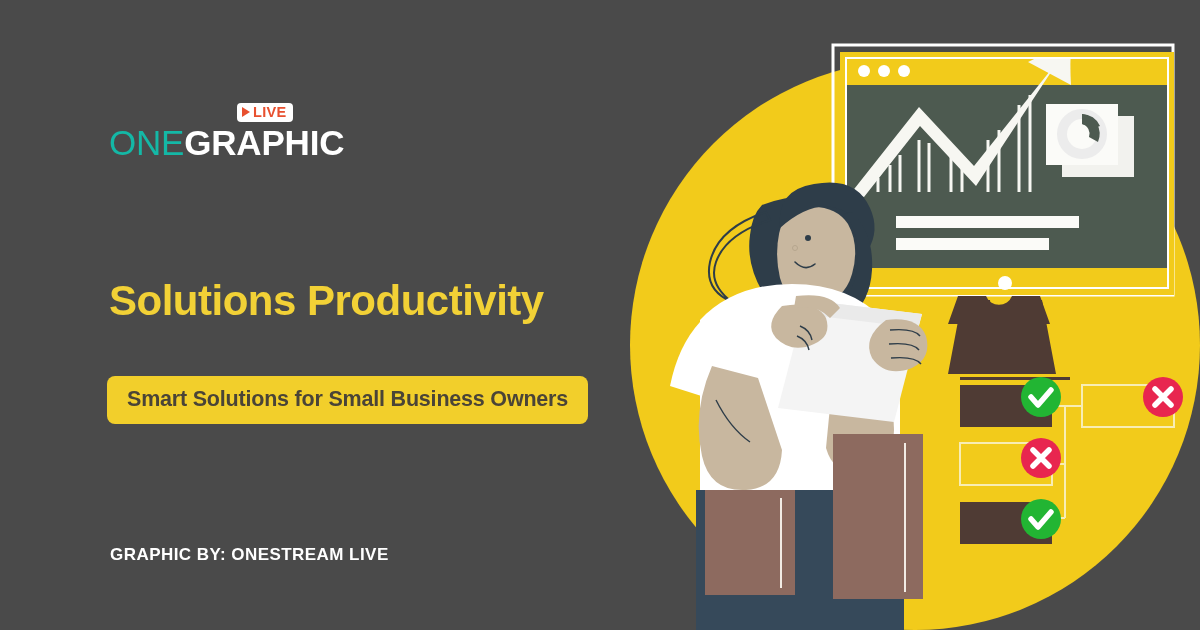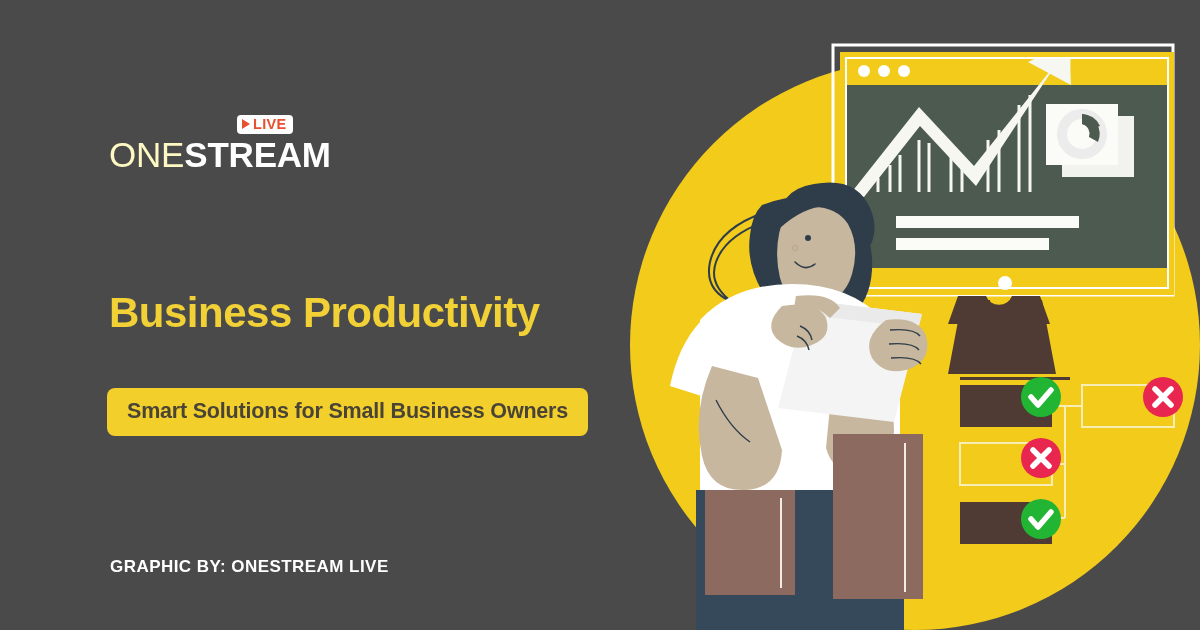--- a/index.html
+++ b/index.html
@@ -6,21 +6,21 @@
   html,body { width:1200px; height:630px; }
   body {
     font-family:"Liberation Sans", sans-serif;
     background:#4a4a4a;
     overflow:hidden;
     position:relative;
   }
   .canvas { position:relative; width:1200px; height:630px; background:#4a4a4a; overflow:hidden; }
 
   
-  .left-col { position:absolute; left:0; top:12px; width:640px; height:494px; z-index:40; }
+  .left-col { position:absolute; left:0; top:0; width:640px; height:494px; z-index:40; }
 
   .logo { position:absolute; left:109px; top:103px; width:300px; height:60px; }
   .logo-live {
     position:absolute; left:128px; top:0;
     background:#ffffff; border-radius:4px;
     padding:2px 7px 2px 5px;
     display:flex; align-items:center; gap:3px;
     line-height:1;
   }
   .logo-live .play {
@@ -31,21 +31,21 @@
   }
   .logo-live .live-txt {
     font-size:14.5px; font-weight:bold; color:#e8502f;
     letter-spacing:.3px;
   }
   .logo-word {
     position:absolute; left:0; top:21px;
     font-size:35px; line-height:38px; white-space:nowrap;
     letter-spacing:-.2px;
   }
-  .logo-one { color:#fef9c3; font-weight:300; }
+  .logo-one { color:#14b8a6; font-weight:300; }
   .logo-stream { color:#ffffff; font-weight:bold; }
 
   .headline {
     position:absolute; left:109px; top:277px;
     font-size:42px; font-weight:bold; color:#f2d136;
     letter-spacing:-.5px; white-space:nowrap;
   }
   .subtitle-pill {
     position:absolute; left:107px; top:344px;
     background:#f2cf2b; border-radius:8px;
@@ -230,25 +230,25 @@
   </div>
 
   <div class="left-col">
 
     <div class="logo">
       <div class="logo-live">
         <span class="play"></span>
         <span class="live-txt">LIVE</span>
       </div>
       <div class="logo-word">
-        <span class="logo-one">ONE</span><span class="logo-stream">STREAM</span>
+        <span class="logo-one">ONE</span><span class="logo-stream">GRAPHIC</span>
       </div>
     </div>
 
-    <h1 class="headline">Business Productivity</h1>
+    <h1 class="headline">Solutions Productivity</h1>
 
     <div class="subtitle-pill">
       <span>Smart Solutions for Small Business Owners</span>
     </div>
 
     <div class="credit">GRAPHIC BY: ONESTREAM LIVE</div>
   </div>
 
 </div>
 

